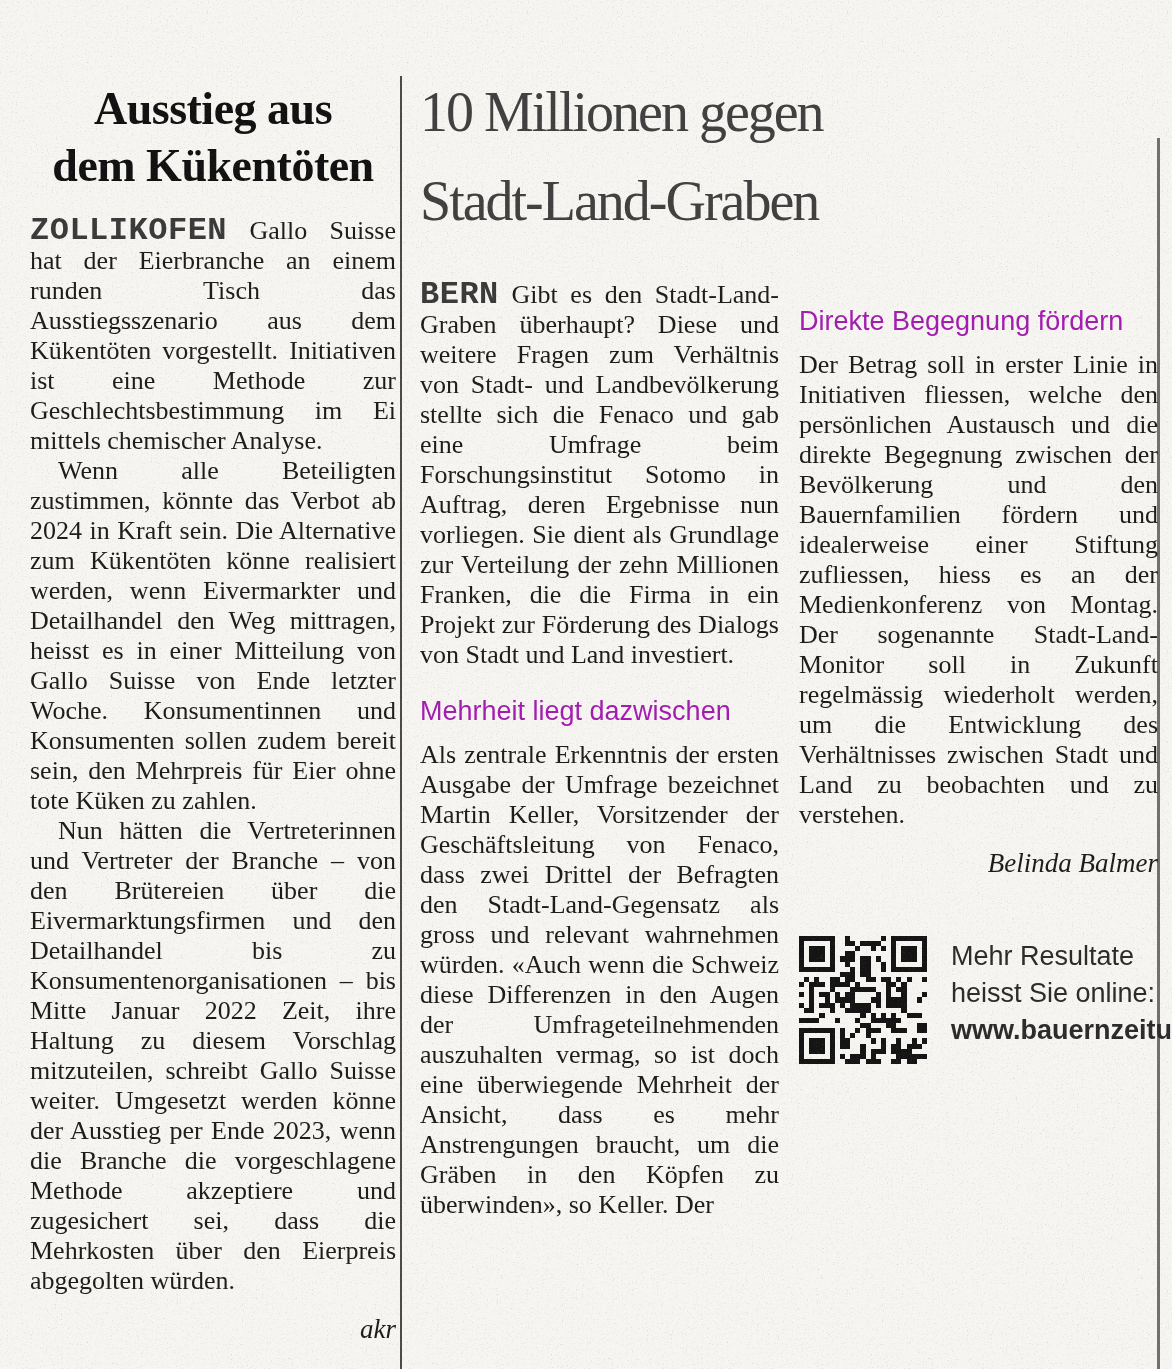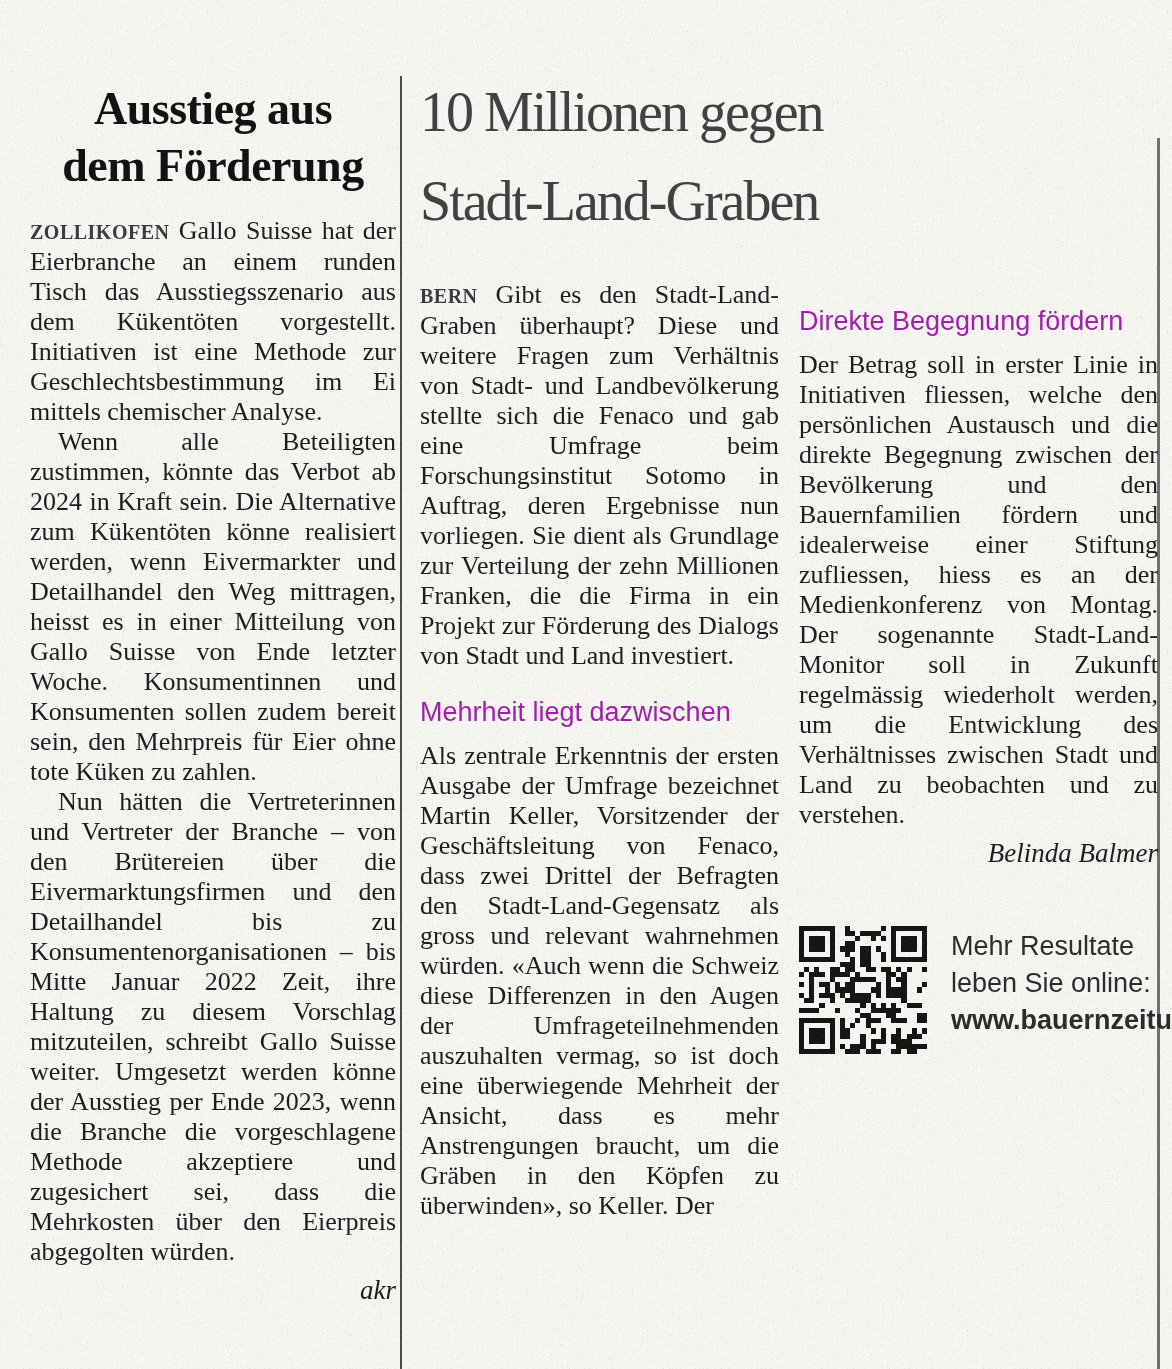--- a/index.html
+++ b/index.html
@@ -18,24 +18,24 @@
   .left-article{position:absolute;left:30px;top:80px;width:366px;}
   .left-headline{
     font-size:46px;line-height:57px;text-align:center;font-weight:600;
     white-space:pre-line;letter-spacing:-0.5px;color:#111;
   }
   .body-text{font-size:26px;line-height:30px;text-align:justify;}
   .left-article .body-text{margin-top:22px;}
   .body-text p{margin:0;}
   .body-text p.indent{text-indent:28px;}
   .dateline{
-    font-family:Liberation Serif, serif;font-weight:bold;
-    font-size:20px;color:#3a3a3a;letter-spacing:.5px;
+    font-family:Liberation Mono, monospace;font-weight:bold;
+    font-size:32px;color:#3a3a3a;letter-spacing:.5px;
   }
-  .byline{text-align:right;font-style:italic;font-size:27px;margin-top:8px;}
+  .byline{text-align:right;font-style:italic;font-size:27px;margin-top:18px;}
 
   .main-article{position:absolute;left:420px;top:68px;width:738px;}
   .main-headline{
     font-size:56px;line-height:89px;text-align:left;font-weight:500;
     white-space:pre-line;letter-spacing:-2px;color:#404040;
   }
   .subtitle{margin-top:38px;font-size:34px;line-height:46px;text-align:center;font-weight:500;}
   .kicker{
     font-family:"Liberation Sans","DejaVu Sans",sans-serif;font-weight:bold;
     color:#5f5f5f;letter-spacing:.5px;
@@ -55,21 +55,21 @@
     font-family:"Liberation Sans","DejaVu Sans",sans-serif;
     font-size:27px;line-height:37px;color:#2b2b2b;padding-top:2px;text-align:left;
   }
   .qr-text .bold{font-weight:bold;}
 </style>
 </head>
 <body>
 
 <div class="left-article">
   <div class="left-headline">Ausstieg aus
-dem Förderung</div>
+dem Kükentöten</div>
   <div class="body-text">
     <p><span class="dateline">ZOLLIKOFEN</span> <span>Gallo Suisse hat der Eierbranche an einem runden Tisch das Ausstiegsszenario aus dem Kükentöten vorgestellt. Initiativen ist eine Methode zur Geschlechtsbestimmung im Ei mittels chemischer Analyse.</span></p>
     <p class="indent">Wenn alle Beteiligten zustimmen, könnte das Verbot ab 2024 in Kraft sein. Die Alternative zum Kükentöten könne realisiert werden, wenn Eivermarkter und Detailhandel den Weg mittragen, heisst es in einer Mitteilung von Gallo Suisse von Ende letzter Woche. Konsumentinnen und Konsumenten sollen zudem bereit sein, den Mehrpreis für Eier ohne tote Küken zu zahlen.</p>
     <p class="indent">Nun hätten die Vertreterinnen und Vertreter der Branche – von den Brütereien über die Eivermarktungsfirmen und den Detailhandel bis zu Konsumentenorganisationen – bis Mitte Januar 2022 Zeit, ihre Haltung zu diesem Vorschlag mitzuteilen, schreibt Gallo Suisse weiter. Umgesetzt werden könne der Ausstieg per Ende 2023, wenn die Branche die vorgeschlagene Methode akzeptiere und zugesichert sei, dass die Mehrkosten über den Eierpreis abgegolten würden.</p>
     <div class="byline">akr</div>
   </div>
 </div>
 
 <div class="v-rule-left"></div>
 <div class="v-rule-right"></div>
@@ -101,21 +101,21 @@
             <path d="M0 0h7v7h-7z M1 1v5h5v-5z" fill-rule="evenodd"></path>
             <rect x="2" y="2" width="3" height="3"></rect>
             <path d="M18 0h7v7h-7z M19 1v5h5v-5z" fill-rule="evenodd"></path>
             <rect x="20" y="2" width="3" height="3"></rect>
             <path d="M0 18h7v7h-7z M1 19v5h5v-5z" fill-rule="evenodd"></path>
             <rect x="2" y="20" width="3" height="3"></rect>
           </g>
         </svg>
         <div class="qr-text">
           <span>Mehr Resultate</span><br>
-          <span>leben Sie online:</span><br>
+          <span>heisst Sie online:</span><br>
           <span class="bold">www.bauernzeitung.ch/</span><br>
           
         </div>
       </div>
     </div>
   </div>
 </div>
 
 <svg class="noise" xmlns="http://www.w3.org/2000/svg">
   <filter id="grain">

